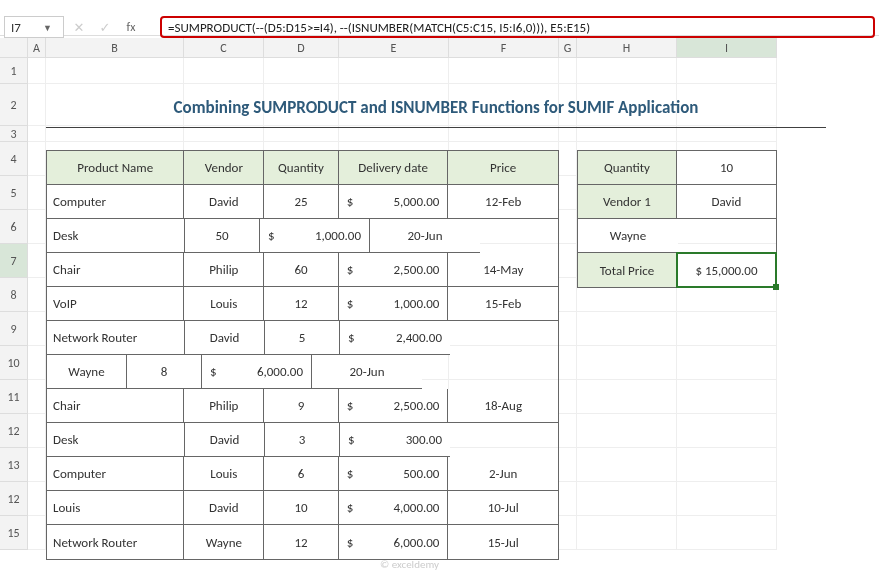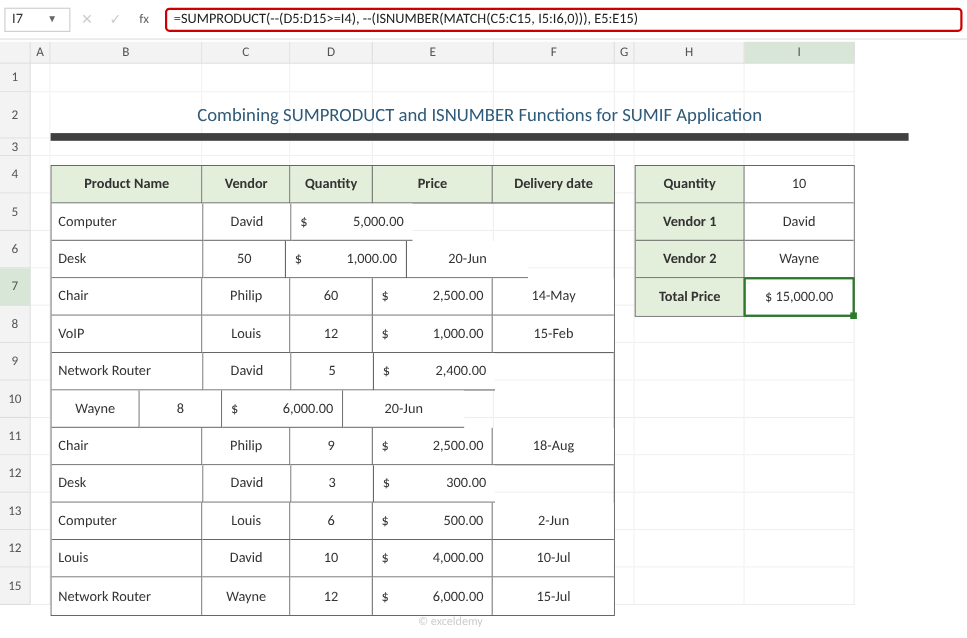--- a/index.html
+++ b/index.html
@@ -1,45 +1,45 @@
 <!DOCTYPE html>
 <html><head>
 <meta charset="utf-8">
 <style>
 *{box-sizing:border-box;margin:0;padding:0}
 body{font-family:Calibri,Arial,sans-serif;font-size:13px;background:#fff;color:#333;user-select:none}
 .app{width:879px;height:580px;position:relative;background:#fff}
-.fbar{display:flex;align-items:center;height:36px;border-bottom:1px solid #ddd;background:#fff;padding:16px 4px;gap:4px}
+.fbar{display:flex;align-items:flex-start;height:36px;border-bottom:1px solid #ddd;background:#fff;padding:16px 4px;gap:4px}
 .namebox{display:flex;align-items:center;border:1px solid #ccc;height:22px;padding:0 6px;min-width:60px;background:#fff}
 .namebox span{flex:1}
 .chev{font-size:9px;color:#666;margin-left:18px}
 .fbtn{width:22px;height:22px;display:flex;align-items:center;justify-content:center;color:#999;border:1px solid transparent}
 .fbtn.dim{color:#ccc}
 .fx{font-size:12px;color:#666}
-.formula{flex:1;border:2px solid #c00;border-radius:4px;height:22px;padding:0 6px;display:flex;align-items:center;font-size:13px;color:#222;margin-left:4px}
+.formula{flex:1;border:2px solid #c00;border-radius:4px;height:22px;padding:0 6px;display:flex;align-items:center;font-size:13px;color:#222;margin-left:14px}
 .grid{position:relative;margin-top:2px}
 .colhead{display:flex;height:20px;background:#fff}
 .rh{width:28px;border-right:1px solid #ddd;border-bottom:1px solid #ddd;background:#f3f3f3}
 .ch{border-right:1px solid #ddd;border-bottom:1px solid #ddd;background:#f3f3f3;text-align:center;line-height:20px;font-size:12px;color:#555}
 .ch.sel{background:#d8e6d8}
 .cA{width:18px}.cB{width:138px}.cC{width:80px}.cD{width:75px}.cE{width:110px}.cF{width:110px}.cG{width:18px}.cH{width:100px}.cI{width:100px}
 .rows{}
 .row{display:flex;height:34px}
 .row.r1{height:26px}
 .row.r2{height:42px}
 .row.r3{height:16px}
 .rownum{width:28px;border-right:1px solid #ddd;border-bottom:1px solid #ddd;background:#f3f3f3;text-align:center;font-size:12px;color:#555;display:flex;align-items:center;justify-content:center}
 .rownum.sel{background:#d8e6d8}
 .cell{border-right:1px solid #eee;border-bottom:1px solid #eee;display:flex;align-items:center;padding:0 2px;background:#fff;font-size:13px}
-.title{position:absolute;left:46px;top:50px;width:780px;height:40px;display:flex;align-items:center;justify-content:center;font-size:17px;font-weight:normal;color:#2e5a7a;border-bottom:7px solid #404040}
+.title{position:absolute;left:46px;top:50px;width:780px;height:40px;display:flex;align-items:center;justify-content:center;font-size:17px;font-weight:bold;color:#2e5a7a;border-bottom:1px solid #404040}
 .tbl{position:absolute;border:1px solid #666}
 .tbl1{left:46px;top:112px;width:513px}
 .tbl2{left:577px;top:112px;width:200px}
 .trow{display:flex;height:34px}
-.th{background:#e4efdb;font-weight:bold;text-align:center;display:flex;align-items:center;justify-content:center;border-right:1px solid #666;border-bottom:1px solid #666;font-size:13px}
+.th{background:#e4efdb;font-weight:normal;text-align:center;display:flex;align-items:center;justify-content:center;border-right:1px solid #666;border-bottom:1px solid #666;font-size:13px}
 .td{display:flex;align-items:center;border-right:1px solid #666;border-bottom:1px solid #666;padding:0 6px;font-size:13px;background:#fff}
 .td.c{justify-content:center}
 .td.price{justify-content:space-between;padding:0 8px}
 .th:last-child,.td:last-child{border-right:none}
 .trow:last-child .th,.trow:last-child .td{border-bottom:none}
 .w1{width:138px}.w2{width:80px}.w3{width:75px}.w4{width:110px}.w5{width:110px}
 .wx{width:100px}
 .active{outline:2px solid #2a7a2a;outline-offset:-1px;position:relative}
 .active::after{content:"";position:absolute;right:-3px;bottom:-3px;width:6px;height:6px;background:#2a7a2a}
 .wm{position:absolute;left:380px;top:520px;font-size:11px;color:#ccc;pointer-events:none}
@@ -259,31 +259,33 @@
         </div>
       </div>
 
   <div class="title">Combining SUMPRODUCT and ISNUMBER Functions for SUMIF Application</div>
 
   <div class="tbl tbl1">
     <div class="trow">
       <div class="th w1">Product Name</div>
       <div class="th w2">Vendor</div>
       <div class="th w3">Quantity</div>
+      <div class="th w5">Delivery date</div>
       <div class="th w4">Price</div>
-      <div class="th w5">Delivery date</div>
     </div>
     <div id="tbody">
           <div class="trow">
             <div class="td w1">Computer</div>
             <div class="td c w2">David</div>
+            <div class="td c w3">25</div>
             <div class="td price w4">
               <span>$</span>
               <span>5,000.00</span>
             </div>
+            <div class="td c w5">12-Feb</div>
           </div>
           <div class="trow">
             <div class="td w1">Desk</div>
             <div class="td c w3">50</div>
             <div class="td price w4">
               <span>$</span>
               <span>1,000.00</span>
             </div>
             <div class="td c w5">20-Jun</div>
           </div>
@@ -381,21 +383,20 @@
     <div id="sbody">
           <div class="trow">
             <div class="th wx">Quantity</div>
             <div class="td c wx">10</div>
           </div>
           <div class="trow">
             <div class="th wx">Vendor 1</div>
             <div class="td c wx">David</div>
           </div>
           <div class="trow">
-            <div class="th wx">Vendor 2</div>
             <div class="td c wx">Wayne</div>
           </div>
           <div class="trow">
             <div class="th wx">Total Price</div>
             <div class="td c wx active">$ 15,000.00</div>
           </div>
         </div>
   </div>
 
   <div class="wm">© exceldemy</div>

